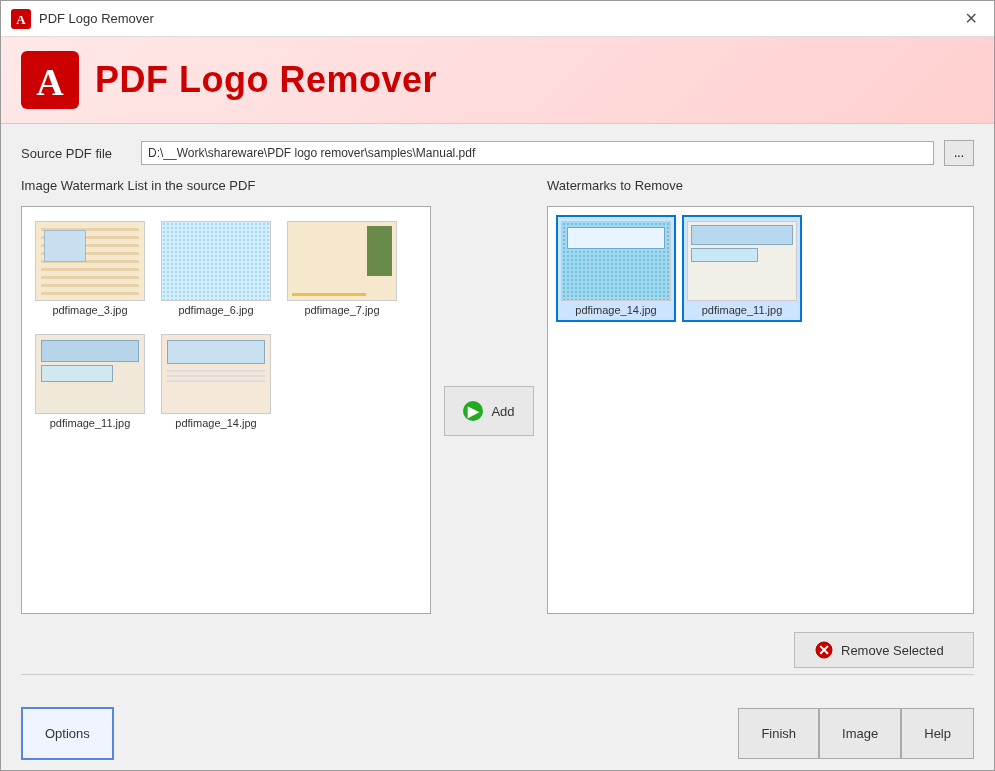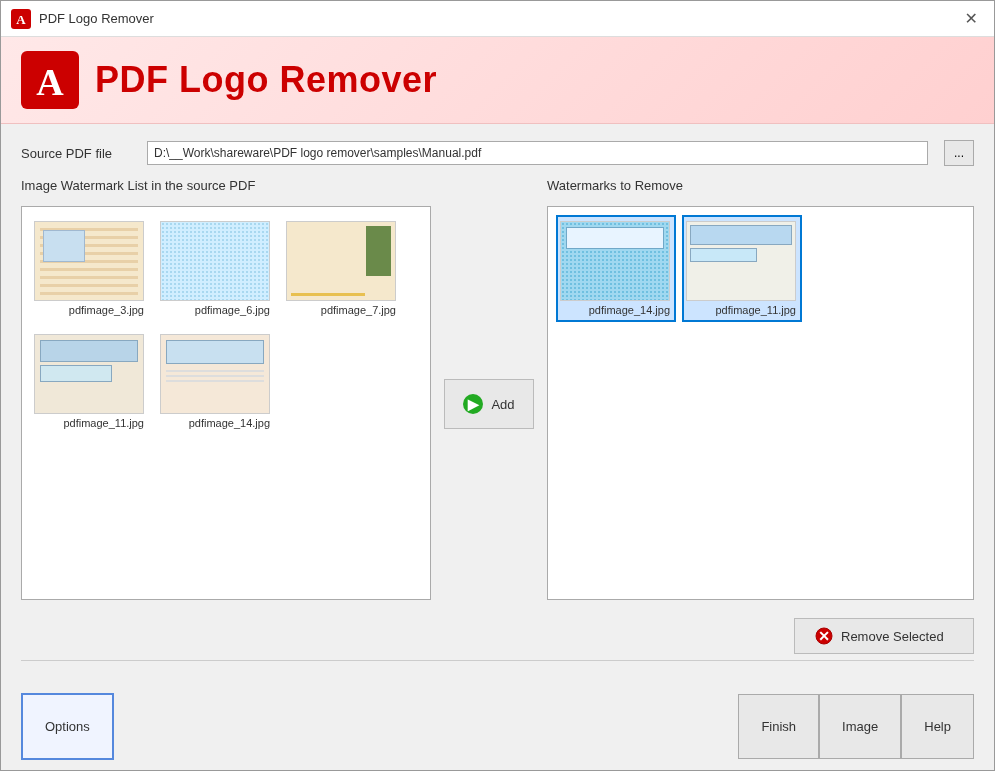--- a/index.html
+++ b/index.html
@@ -82,21 +82,21 @@
       display: flex;
       flex-direction: column;
       gap: 12px;
       overflow: hidden;
     }
 
     
     .source-row {
       display: flex;
       align-items: center;
-      gap: 16px;
+      gap: 10px;
     }
     .source-label {
       font-size: 13px;
       color: #333;
       white-space: nowrap;
       width: 110px;
     }
     .source-input {
       flex: 1;
       height: 24px;
@@ -173,21 +173,21 @@
     .image-grid {
       display: flex;
       flex-wrap: wrap;
       padding: 8px;
       gap: 6px;
     }
 
     .image-item {
       display: flex;
       flex-direction: column;
-      align-items: flex-end;
+      align-items: center;
       width: 120px;
       cursor: pointer;
       padding: 4px;
       border: 2px solid transparent;
     }
     .image-item.selected { border: 2px solid #0078d4; background: #cce4ff; }
 
     .image-thumb {
       width: 110px;
       height: 80px;
@@ -425,21 +425,21 @@
 
     
     .bottom-bar {
       display: flex;
       align-items: center;
       justify-content: space-between;
       padding: 10px 20px;
       flex-shrink: 0;
     }
     .bottom-btn {
-      padding: 24px 22px;
+      padding: 17px 22px;
       border: 1px solid #aaa;
       background: #e8e8e8;
       cursor: pointer;
       font-size: 13px;
       color: #333;
     }
     .bottom-btn.options {
       border: 2px solid #5588dd;
       background: #f0f4ff;
     }

